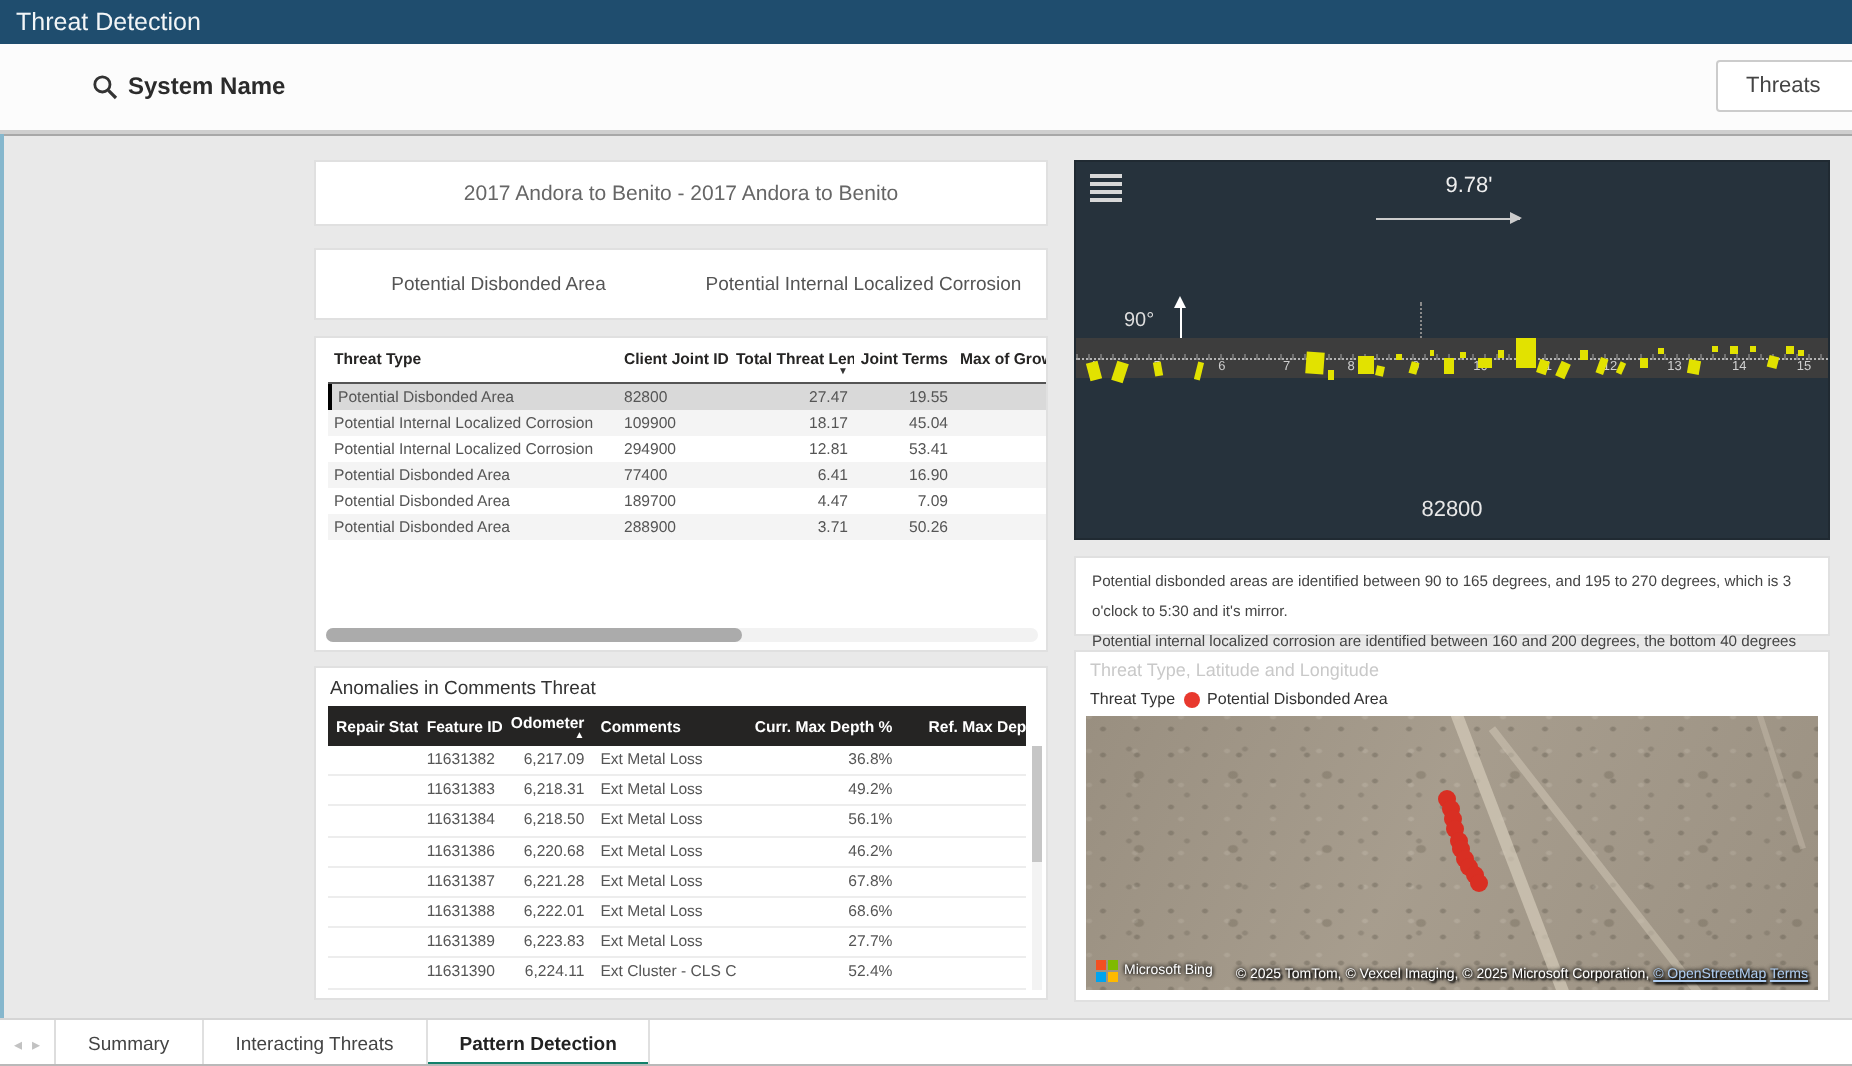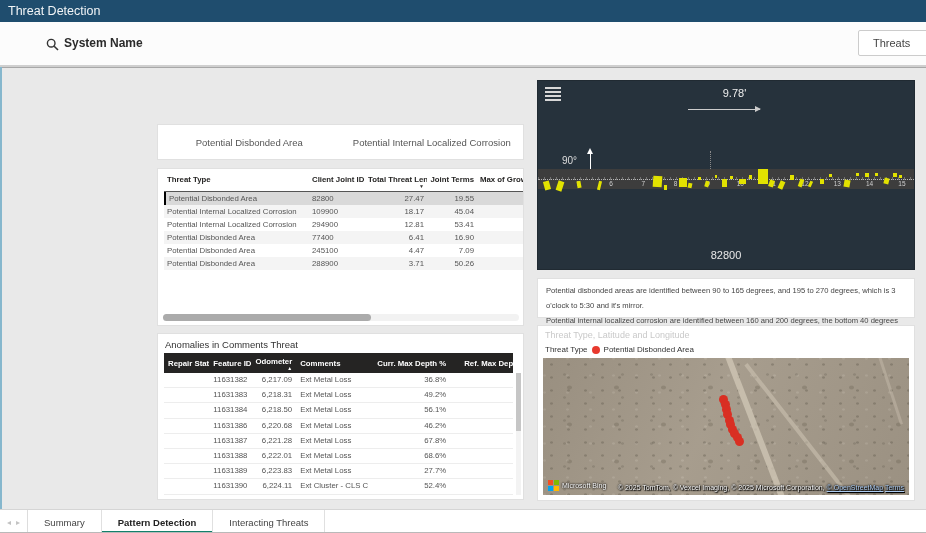--- a/index.html
+++ b/index.html
@@ -130,20 +130,23 @@
     </span>
     <span class="sysname">System Name</span>
     <div class="unitbox">
       <span>Threats</span>
     </div>
   </div>
 
   <div class="main"></div>
   <div class="edge-accent"></div>
 
+  <div class="card title-card">
+    <span>2017 Andora to Benito - 2017 Andora to Benito</span>
+  </div>
 
   <div class="card btn-card">
     <div class="tbtn">Potential Disbonded Area</div>
     <div class="tbtn">Potential Internal Localized Corrosion</div>
   </div>
 
   <div class="card threat-card">
     <div class="t-table">
       <div class="t-hrow" id="threat-head">
           <div class="t-cell c0">Threat Type</div>
@@ -180,21 +183,21 @@
           <div class="t-row alt">
             <div class="t-cell c0">Potential Disbonded Area</div>
             <div class="t-cell c1">77400</div>
             <div class="t-cell c2">6.41</div>
             <div class="t-cell c3">16.90</div>
             <div class="t-cell c4">0.00%</div>
             <div class="t-cell c5"></div>
           </div>
           <div class="t-row">
             <div class="t-cell c0">Potential Disbonded Area</div>
-            <div class="t-cell c1">245100</div>
+            <div class="t-cell c1">189700</div>
             <div class="t-cell c2">4.47</div>
             <div class="t-cell c3">7.09</div>
             <div class="t-cell c4">0.00%</div>
             <div class="t-cell c5"></div>
           </div>
           <div class="t-row alt">
             <div class="t-cell c0">Potential Disbonded Area</div>
             <div class="t-cell c1">288900</div>
             <div class="t-cell c2">3.71</div>
             <div class="t-cell c3">50.26</div>
@@ -399,18 +402,18 @@
     </div>
   </div>
 
   <div class="tabbar">
     <div class="tabnav">
       <span>◂</span>
       <span>▸</span>
     </div>
     <div id="tabs-holder" style="display:flex;">
         <div class="tab">Summary</div>
+        <div class="tab">Interacting Threats</div>
         <div class="tab active">Pattern Detection</div>
-        <div class="tab">Interacting Threats</div>
       </div>
   </div>
 
 </div>
 
 </body></html>

